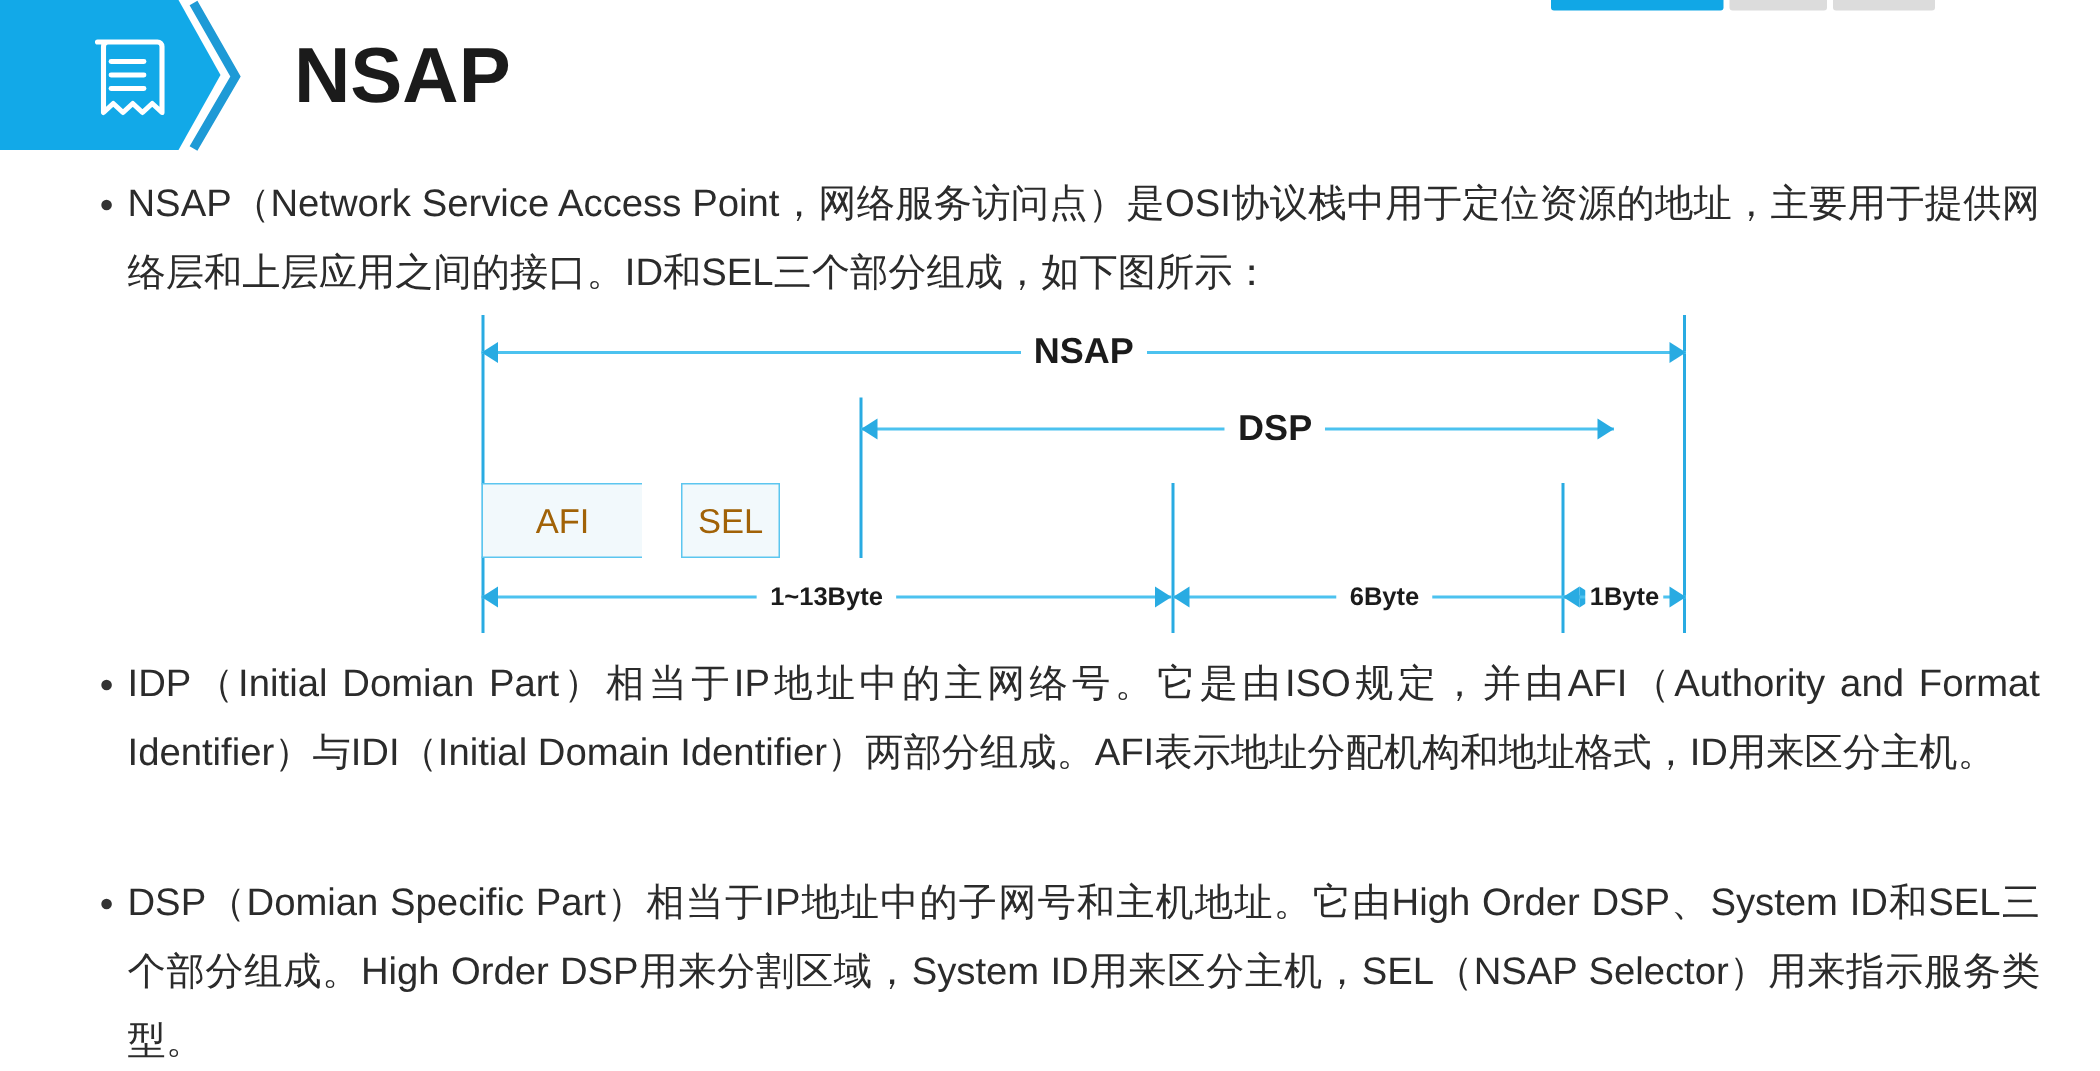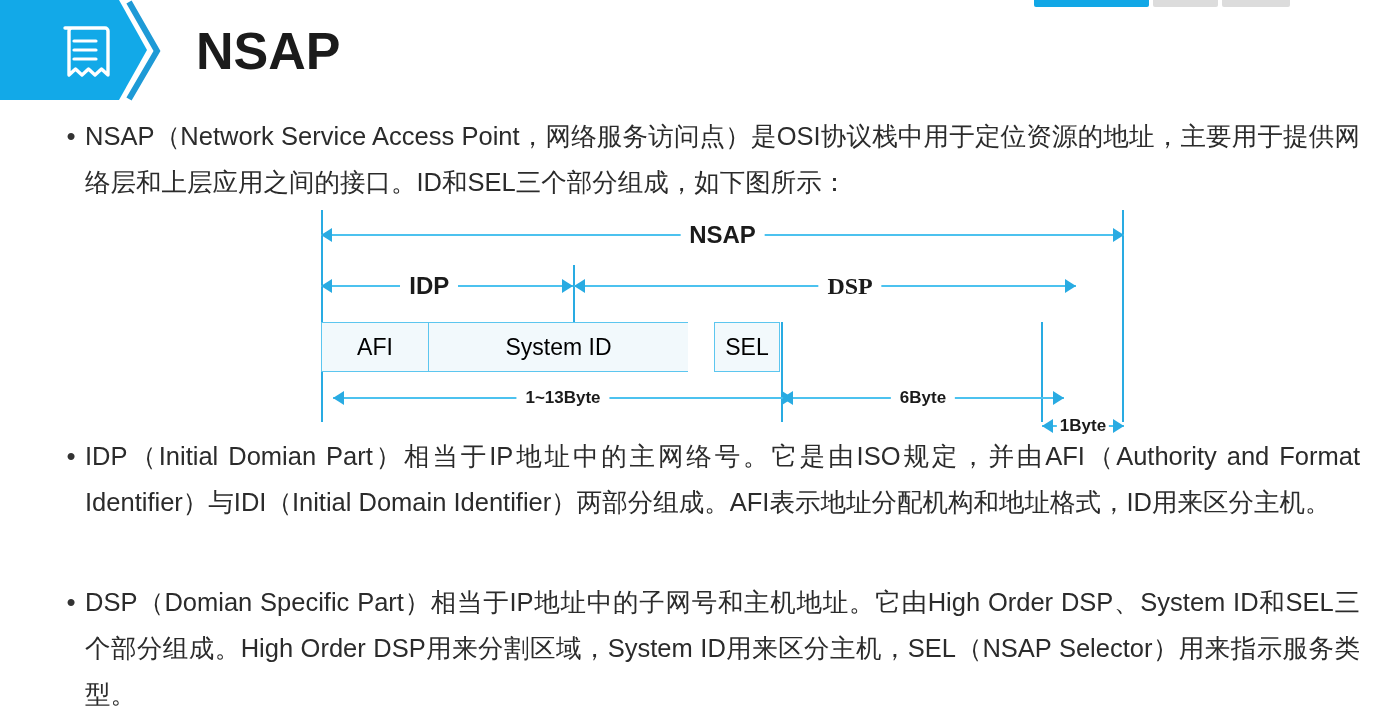--- a/index.html
+++ b/index.html
@@ -42,21 +42,21 @@
   #b2{left:57px;top:433px;}
   #b3{left:57px;top:579px;}
 
   
   .diagram{position:absolute;left:321px;top:210px;width:803px;height:212px;}
   .vline{position:absolute;width:2px;background:#29abe2;}
   .boxrow{position:absolute;left:0;top:112px;width:803px;height:50px;display:flex;}
   .cell{
     background:#f2f9fc;border:1.6px solid #5cc6ef;border-right:none;
     display:flex;align-items:center;justify-content:center;
-    font-size:23px;color:#000000;box-sizing:border-box;
+    font-size:23px;color:#a16207;box-sizing:border-box;
     font-family:"Liberation Sans","DejaVu Sans",sans-serif;
     white-space:nowrap;
   }
   .cell:last-child{border-right:1.6px solid #5cc6ef;}
   .c-afi{width:107px;}
   .c-idi{width:145px;}
   .c-hod{width:208px;}
   .c-sid{width:260px;}
   .c-sel{width:66px;margin-left:26px;}
 
@@ -72,24 +72,24 @@
   }
   .arow .lbl.big{font-size:24px;}
   .arow .lbl.small{font-size:17px;}
   .ahead{position:absolute;top:4px;width:0;height:0;
     border-top:7px solid transparent;border-bottom:7px solid transparent;}
   .ahead.l{left:0;border-right:11px solid #29abe2;}
   .ahead.r{right:0;border-left:11px solid #29abe2;}
 
   #a-nsap{left:0;top:14px;width:803px;}
   #a-idp{left:0;top:65px;width:252px;}
-  #a-dsp{left:253px;top:65px;width:502px;font-family:Liberation Serif, serif;}
-  #a-b1{left:12px;top:177px;width:460px;}
+  #a-dsp{left:253px;top:65px;width:502px;}
+  #a-b1{left:0;top:177px;width:460px;}
   #a-b2{left:461px;top:177px;width:282px;}
-  #a-b3{left:721px;top:177px;width:82px;margin-top:28px;}
+  #a-b3{left:721px;top:177px;width:82px;}
 </style>
 </head>
 <body>
 
 <div class="progress-bar">
   <div class="seg s0"></div>
   <div class="seg s1"></div>
   <div class="seg s2"></div>
 </div>
 
@@ -130,37 +130,30 @@
   <div class="vline" style="left:720px;top:112px;height:100px;"></div>
   <div class="vline" style="left:801px;top:0;height:212px;"></div>
 
   <div class="arow" id="a-nsap">
     <div class="line"></div>
     <div class="ahead l"></div>
     <div class="ahead r"></div>
     <div class="lbl big" style="left:50%;">NSAP</div>
   </div>
 
-  <div class="arow" id="a-idp">
-    <div class="line"></div>
-    <div class="ahead l"></div>
-    <div class="ahead r"></div>
-    <div class="lbl big" style="left:43%;">IDP</div>
-  </div>
 
   <div class="arow" id="a-dsp">
     <div class="line"></div>
     <div class="ahead l"></div>
     <div class="ahead r"></div>
     <div class="lbl big" style="left:55%;">DSP</div>
   </div>
 
   <div class="boxrow">
     <div class="cell c-afi">AFI</div>
-    <div class="cell c-sid">System ID</div>
     <div class="cell c-sel">SEL</div>
   </div>
 
   <div class="arow" id="a-b1">
     <div class="line"></div>
     <div class="ahead l"></div>
     <div class="ahead r"></div>
     <div class="lbl small" style="left:50%;">1~13Byte</div>
   </div>
   <div class="arow" id="a-b2">

